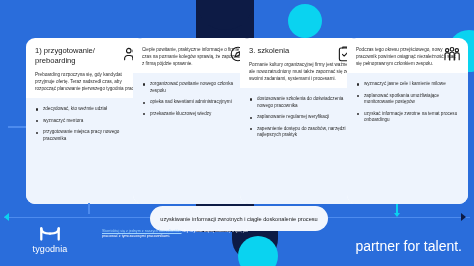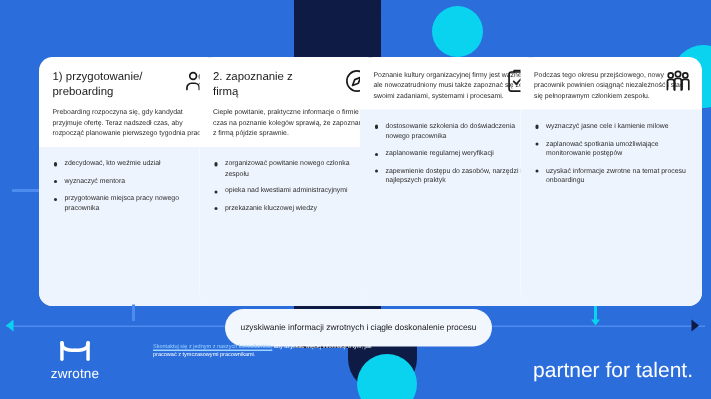--- a/index.html
+++ b/index.html
@@ -279,41 +279,41 @@
   </div>
 
   <div class="card c2">
     <div class="card-top">
       <div class="card-icon">
         <svg viewBox="0 0 24 24" fill="none" stroke="currentColor" stroke-width="1.5" stroke-linecap="round" stroke-linejoin="round">
           <circle cx="12" cy="12" r="9"></circle>
           <path d="M15.2 8.8l-2 5.2-5.2 2 2-5.2z"></path>
         </svg>
       </div>
-      <div class="card-title">2. zapoznanie z firmą</div>
       <div class="card-desc">Ciepłe powitanie, praktyczne informacje o firmie i czas na poznanie kolegów sprawią, że zapoznanie z firmą pójdzie sprawnie.</div>
     </div>
     <div class="card-bottom">
       <ul class="bullets">
         <li>zorganizować powitanie nowego członka zespołu</li>
         <li>opieka nad kwestiami administracyjnymi</li>
         <li>przekazanie kluczowej wiedzy</li>
       </ul>
     </div>
   </div>
 
   <div class="card c3">
     <div class="card-top">
       <div class="card-icon">
         <svg viewBox="0 0 24 24" fill="none" stroke="currentColor" stroke-width="1.5" stroke-linecap="round" stroke-linejoin="round">
           <rect x="4.5" y="4" width="15" height="17" rx="2.2"></rect>
           <path d="M9 4V2.8h6V4"></path>
           <path d="M8.6 12.4l2.3 2.3 4.4-4.6"></path>
         </svg>
       </div>
+      <div class="card-title">3. szkolenia</div>
       <div class="card-desc">Poznanie kultury organizacyjnej firmy jest ważne, ale nowozatrudniony musi także zapoznać się ze swoimi zadaniami, systemami i procesami.</div>
     </div>
     <div class="card-bottom">
       <ul class="bullets">
         <li>dostosowanie szkolenia do doświadczenia nowego pracownika</li>
         <li>zaplanowanie regularnej weryfikacji</li>
         <li>zapewnienie dostępu do zasobów, narzędzi i najlepszych praktyk</li>
       </ul>
     </div>
   </div>
@@ -356,18 +356,18 @@
     </p>
   </div>
 
   <div class="logo">
     <svg viewBox="0 0 48 34" fill="none" stroke="#ffffff" stroke-width="5" stroke-linecap="round">
       <path d="M5 5v24"></path>
       <path d="M5 5c0 9 7 11 19 11"></path>
       <path d="M43 5v24"></path>
       <path d="M43 5c0 9-7 11-19 11"></path>
     </svg>
-    <div class="logo-word">zwrotne</div>
+    <div class="logo-word">tygodnia</div>
   </div>
 
   <div class="tagline">partner for talent.</div>
 
 </div>
 
 </body></html>

